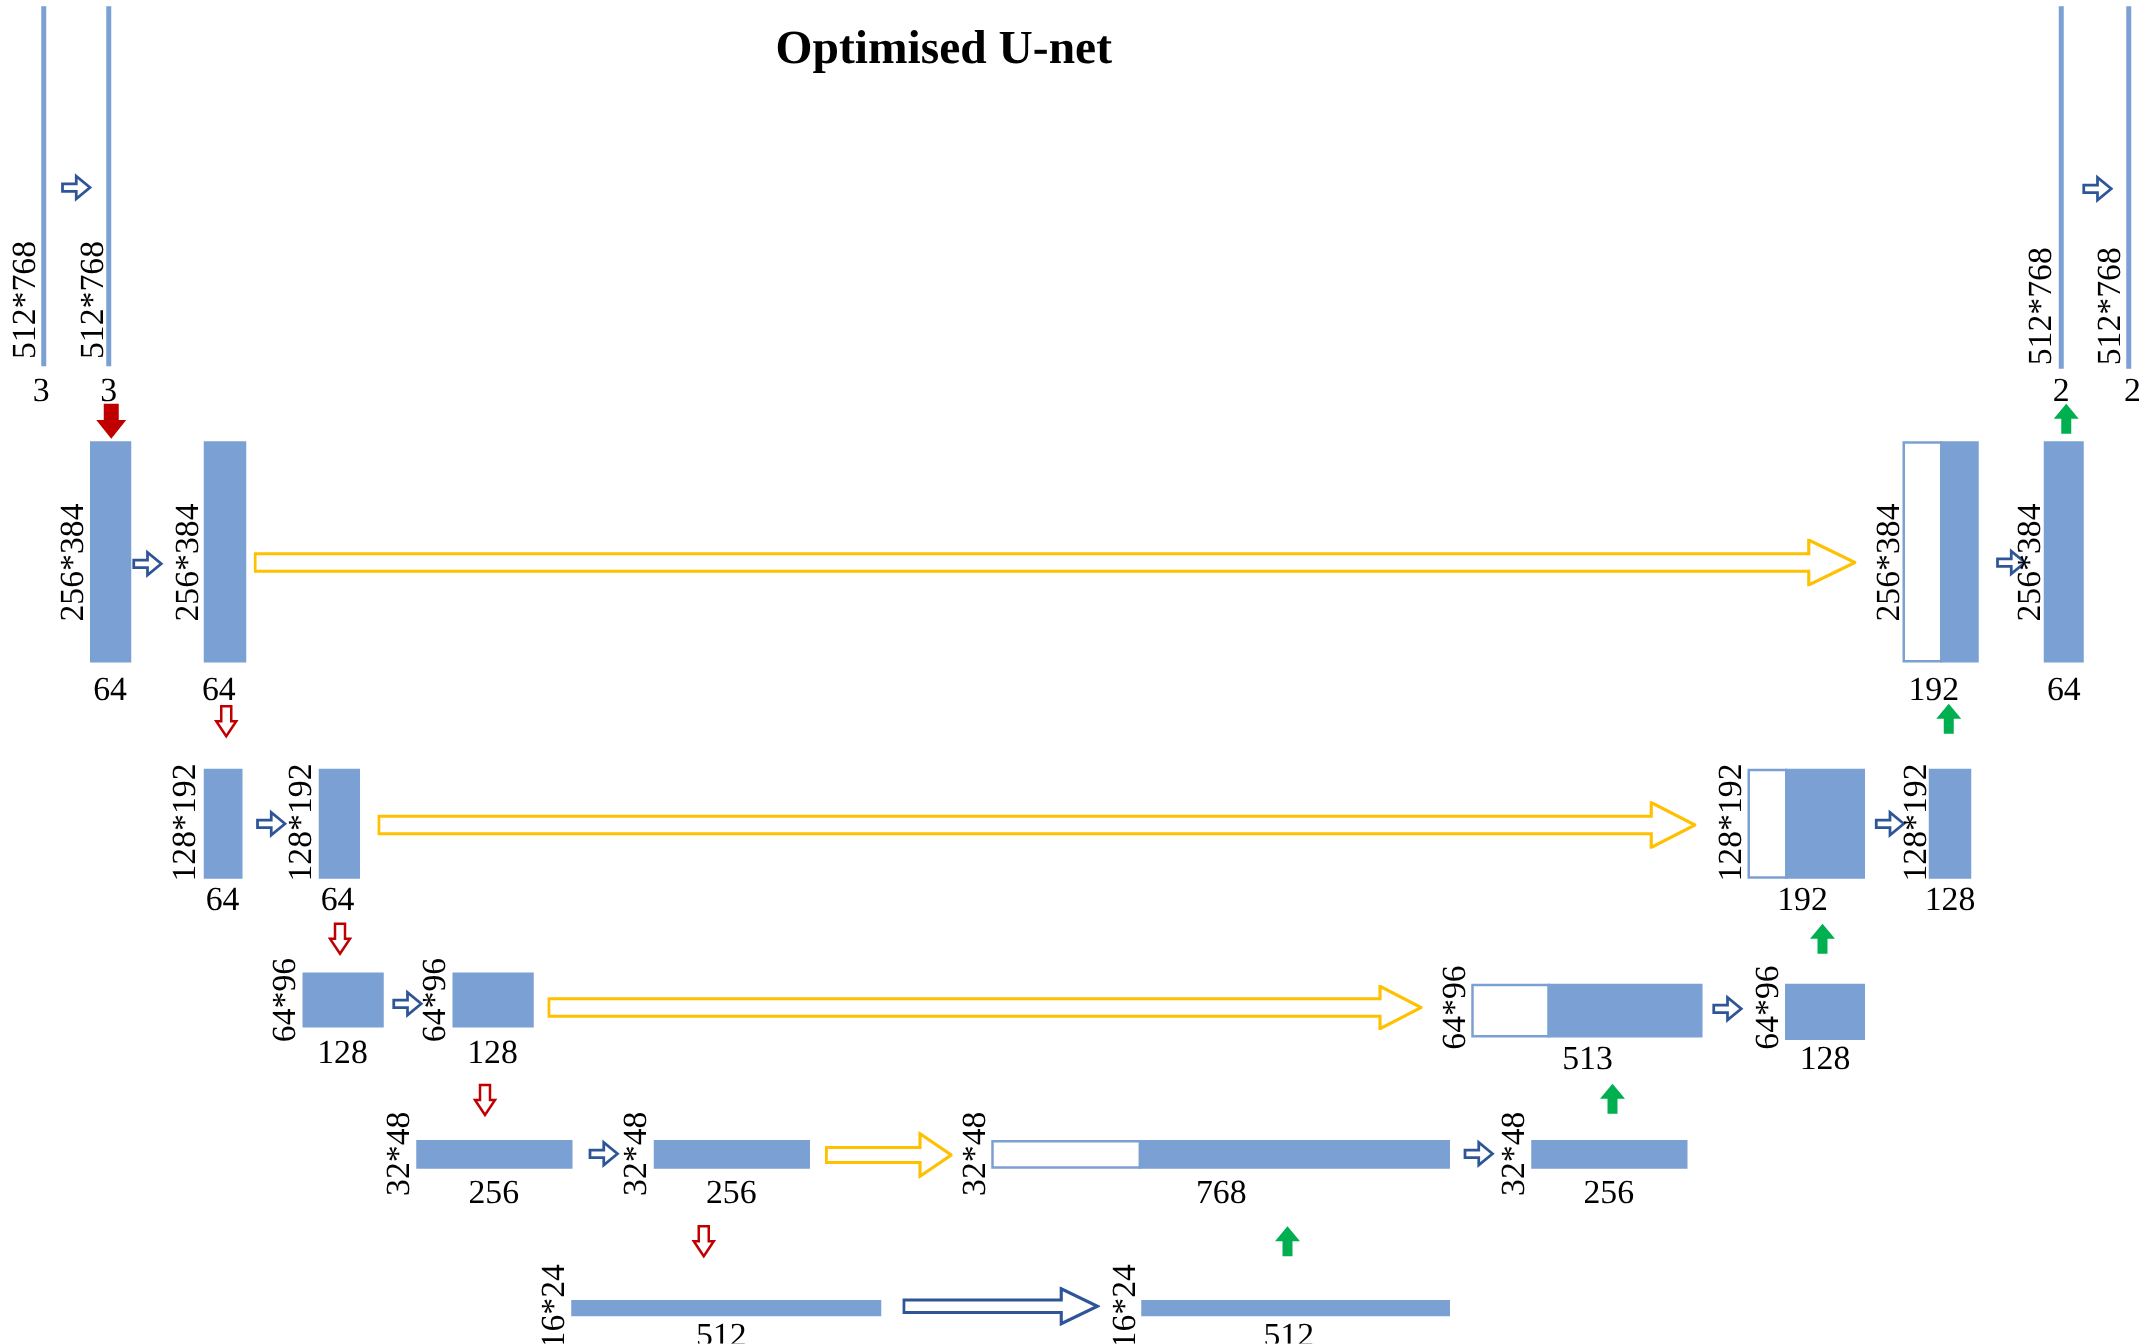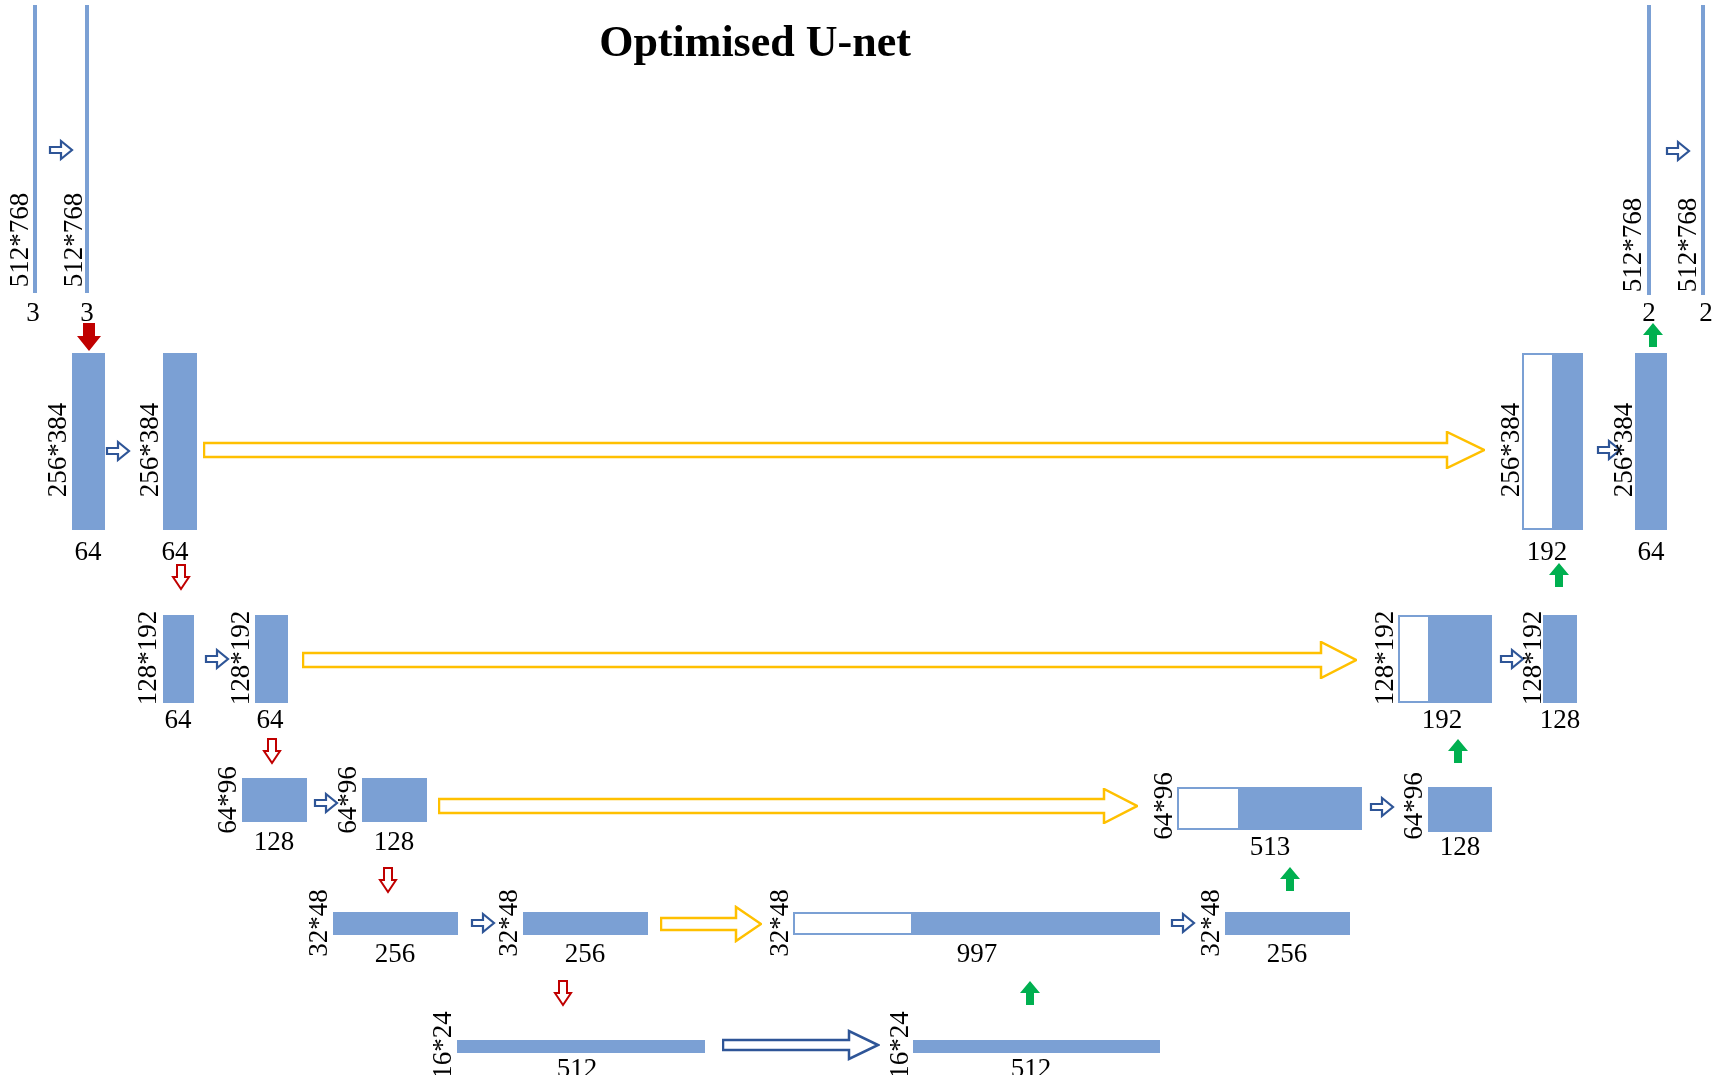--- a/index.html
+++ b/index.html
@@ -1,19 +1,19 @@
 <!DOCTYPE html>
 <html><head>
 <meta charset="utf-8">
 <style>
   html,body{margin:0;padding:0;background:#fff;}
   #canvas{position:relative;width:1712px;height:1075px;background:#fff;overflow:hidden;
           font-family:"Liberation Serif","DejaVu Serif",serif;color:#000;}
   .title{position:absolute;left:495px;top:16px;width:520px;text-align:center;
-         font-size:44px;font-weight:bold;}
+         font-size:38px;font-weight:bold;}
   .vline{position:absolute;width:4px;background:#7BA0D4;}
   .blk{position:absolute;background:#7BA0D4;}
   .concat-white{position:absolute;background:#fff;border:2px solid #7BA0D4;box-sizing:border-box;}
   .vtext{position:absolute;width:110px;height:26px;line-height:26px;text-align:center;
          transform:rotate(-90deg);font-size:27px;white-space:nowrap;}
   .hlabel{position:absolute;width:60px;text-align:center;font-size:27px;line-height:26px;}
   .arr{position:absolute;}
   svg{display:block;}
 </style>
 </head>
@@ -141,21 +141,21 @@
   </div>
   <div class="arr" style="left:1019px;top:980px">
     <svg width="22" height="26" viewBox="0 0 22 26">
         <path d="M11 1 L21 13 H15 V25 H7 V13 H1 Z" fill="#00B050"></path>
       </svg>
   </div>
 
   <div class="concat-white" style="left:793px;top:912px;width:120px;height:23px"></div>
   <div class="blk" style="left:911px;top:912px;width:249px;height:23px"></div>
   <div class="vtext" style="left:724px;top:910px">32*48</div>
-  <div class="hlabel" style="left:947px;top:940px">997</div>
+  <div class="hlabel" style="left:947px;top:940px">768</div>
   <div class="arr" style="left:1170px;top:911px">
     <svg width="26" height="24" viewBox="0 0 26 24">
         <path d="M2 9 H13 V3 L24 12 L13 21 V15 H2 Z" fill="#fff" stroke="#2E5597" stroke-width="2.2"></path>
       </svg>
   </div>
   <div class="vtext" style="left:1155px;top:910px">32*48</div>
   <div class="blk" style="left:1225px;top:912px;width:125px;height:23px"></div>
   <div class="hlabel" style="left:1257px;top:940px">256</div>
   <div class="arr" style="left:1279px;top:866px">
     <svg width="22" height="26" viewBox="0 0 22 26">

